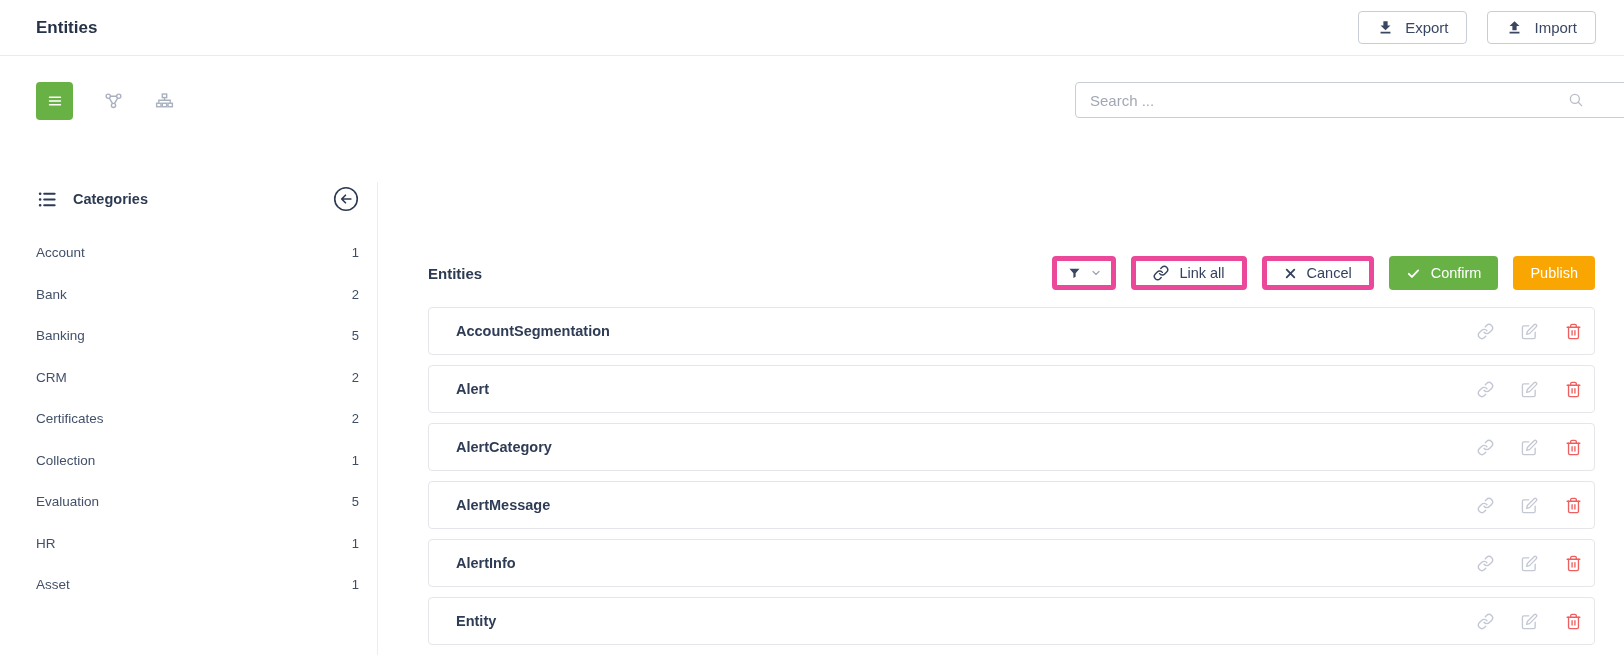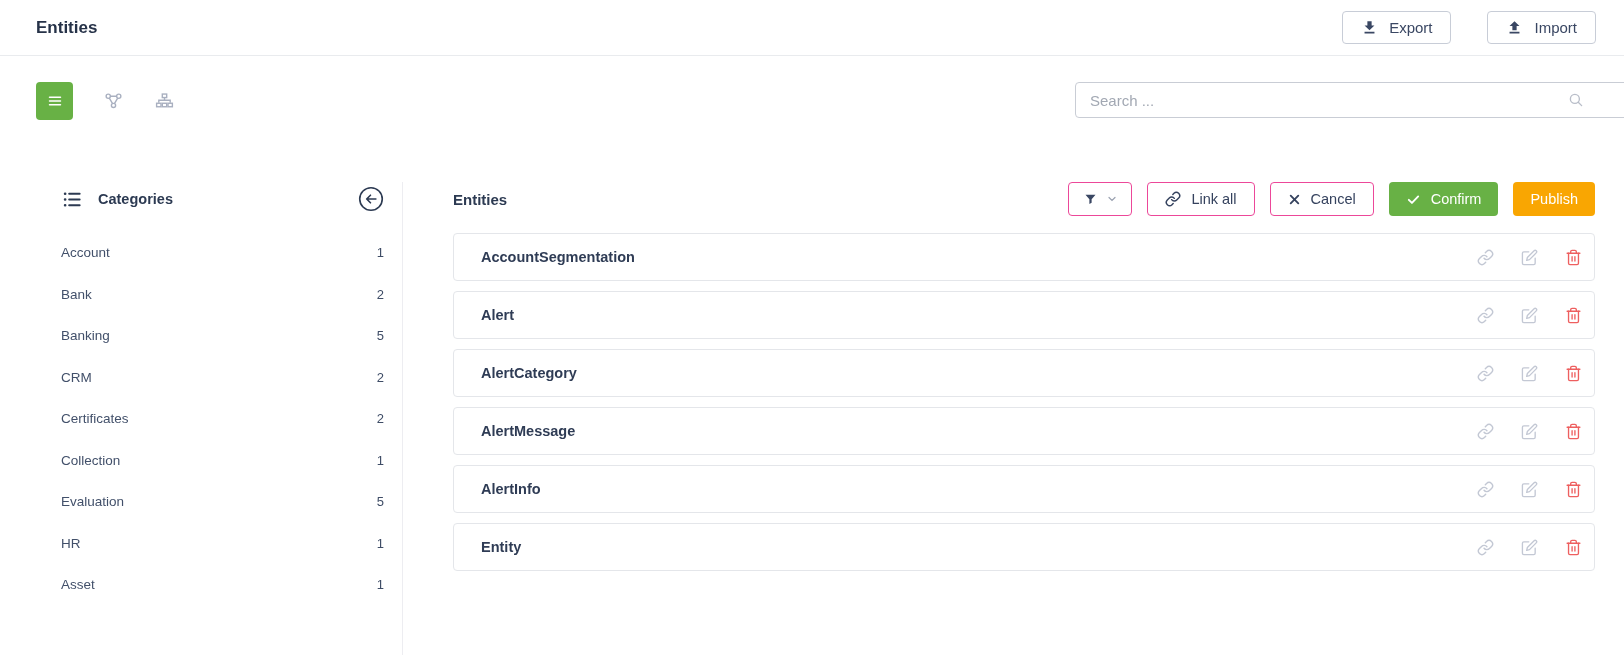--- a/index.html
+++ b/index.html
@@ -18,21 +18,21 @@
   }
   svg{display:block;}
 
   
   .topbar{
     height:56px;border-bottom:1px solid #e9ebee;
     display:flex;align-items:center;justify-content:space-between;
     padding:0 28px 0 36px;background:#fff;
   }
   .page-title{font-size:17px;font-weight:bold;color:#263248;}
-  .topbar-actions{display:flex;gap:36px;margin-left:36px;}
+  .topbar-actions{display:flex;gap:20px;margin-left:36px;}
   .btn-outline{
     display:inline-flex;align-items:center;gap:11px;height:33px;padding:0 18px;
     border:1px solid #c8cdd7;border-radius:4px;background:#fff;color:#3a4763;
     font-size:15px;font-family:inherit;cursor:pointer;
   }
 
   
   .view-row{
     display:flex;justify-content:space-between;align-items:flex-start;
     margin:26px 28px 0 36px;
@@ -45,21 +45,21 @@
   }
   .search-wrap{position:relative;width:556px;}
   .search-input{
     width:100%;height:36px;border:1px solid #c9cdd5;border-radius:4px;
     padding:0 42px 0 14px;font-size:15px;color:#4a5568;font-family:inherit;outline:none;margin-left:35px;
   }
   .search-input::placeholder{color:#a2a8b3;}
   .search-icon{position:absolute;right:11px;top:9px;}
 
   
-  .content{display:flex;margin-top:62px;align-items:flex-start;margin-left:25px;}
+  .content{display:flex;margin-top:62px;align-items:flex-end;}
 
   .sidebar{
     width:378px;min-height:473px;padding:0 18px 0 36px;
     border-right:1px solid #ededf1;flex:none;
   }
   .sidebar-header{display:flex;align-items:center;height:34px;}
   .sidebar-title{margin-left:14px;font-weight:bold;font-size:14.5px;color:#2c3a52;}
   .back-btn{margin-left:auto;background:none;border:none;padding:0;cursor:pointer;}
   .cat-list{list-style:none;margin:16px 0 0;padding:0;}
   .cat-row{
@@ -70,21 +70,21 @@
   .cat-row.active .cat-label,.cat-row.active .cat-count{color:var(--green);font-weight:bold;}
 
   .main{flex:1;padding:0 29px 0 50px;min-width:0;}
   .main-header{display:flex;align-items:center;height:34px;}
   .main-title{font-size:15px;font-weight:bold;color:#2c3a52;}
   .header-actions{margin-left:auto;display:flex;gap:15px;align-items:center;}
   .btn-sm{
     display:inline-flex;align-items:center;gap:10px;height:34px;padding:0 17px;
     font-size:14.5px;font-family:inherit;border-radius:4px;cursor:pointer;
   }
-  .btn-sm.outline{border:1px solid #ec4899;background:#fff;color:#35425e;}
+  .btn-sm.outline{border:5px solid #ec4899;background:#fff;color:#35425e;}
   .btn-filter{width:64px;justify-content:center;gap:8px;padding:0;}
   .btn-sm.solid{border:none;color:#fff;background:var(--green);}
   .btn-sm.publish{background:var(--orange);}
 
   .entity-list{margin-top:17px;}
   .entity-card{
     height:48px;border:1px solid #e4e6ea;border-radius:4px;background:#fff;
     display:flex;align-items:center;padding:0 12px 0 27px;margin-bottom:10px;
   }
   .entity-name{font-weight:bold;font-size:14.5px;color:#2f3c55;}

